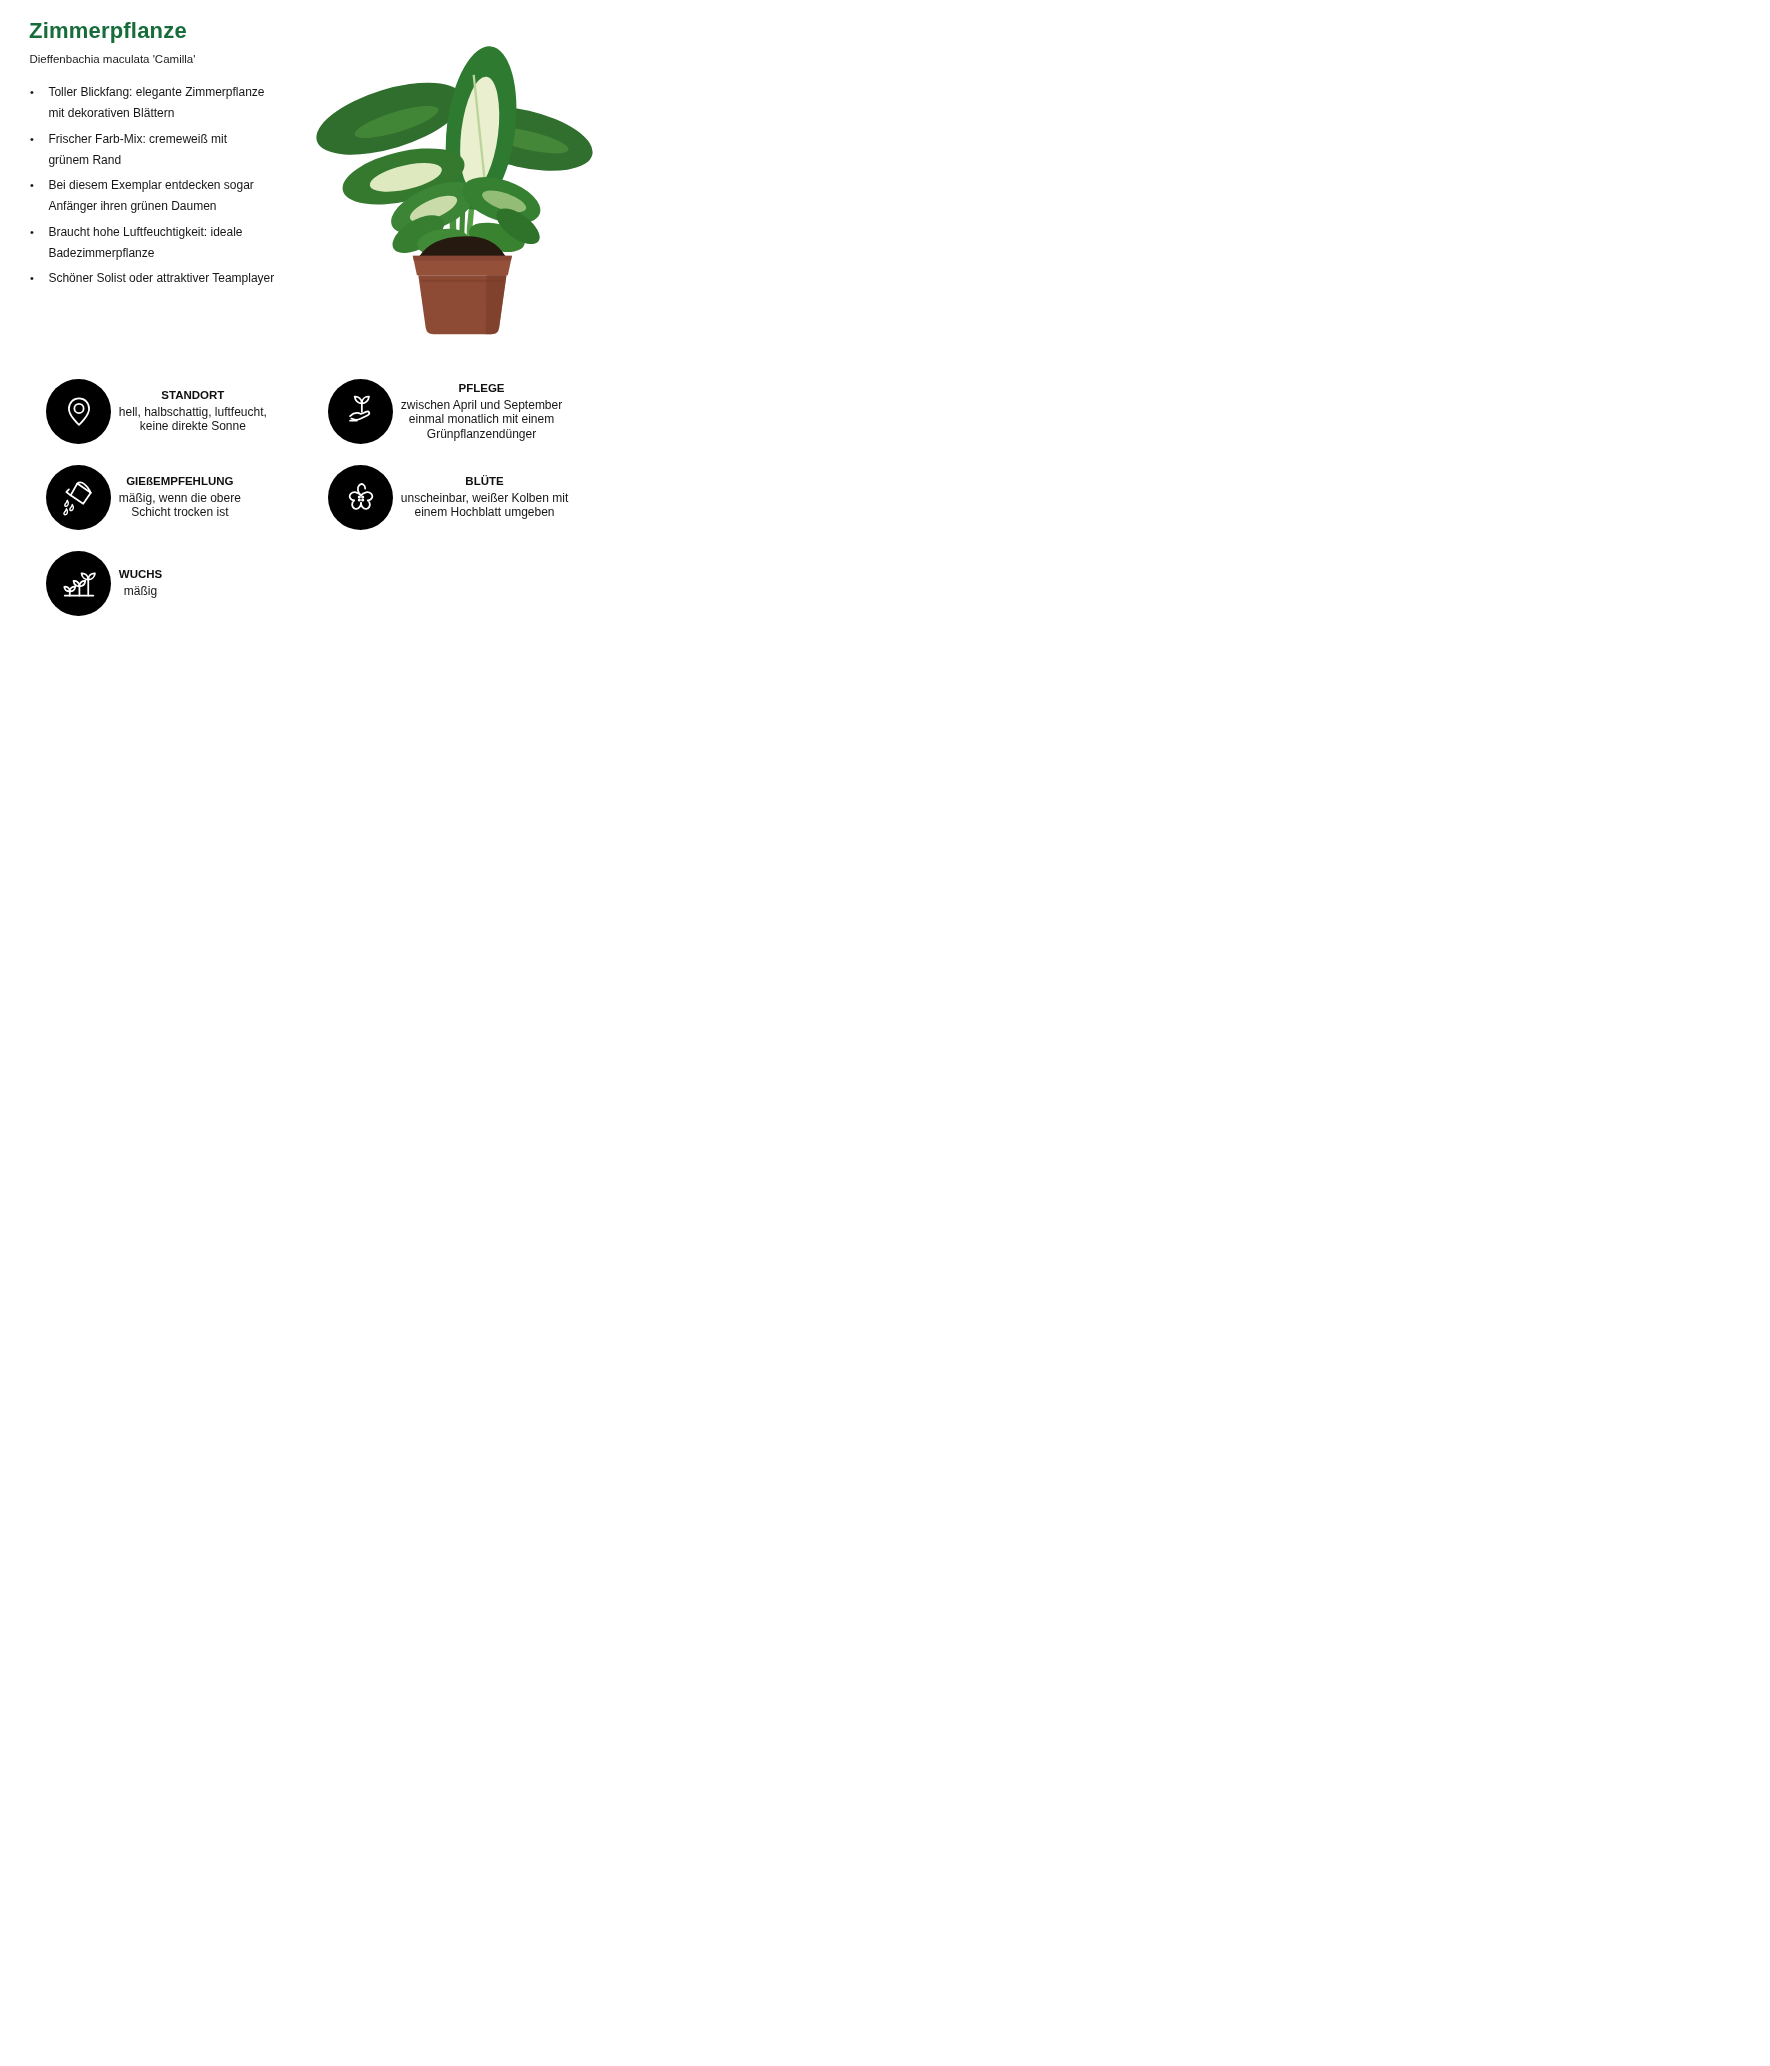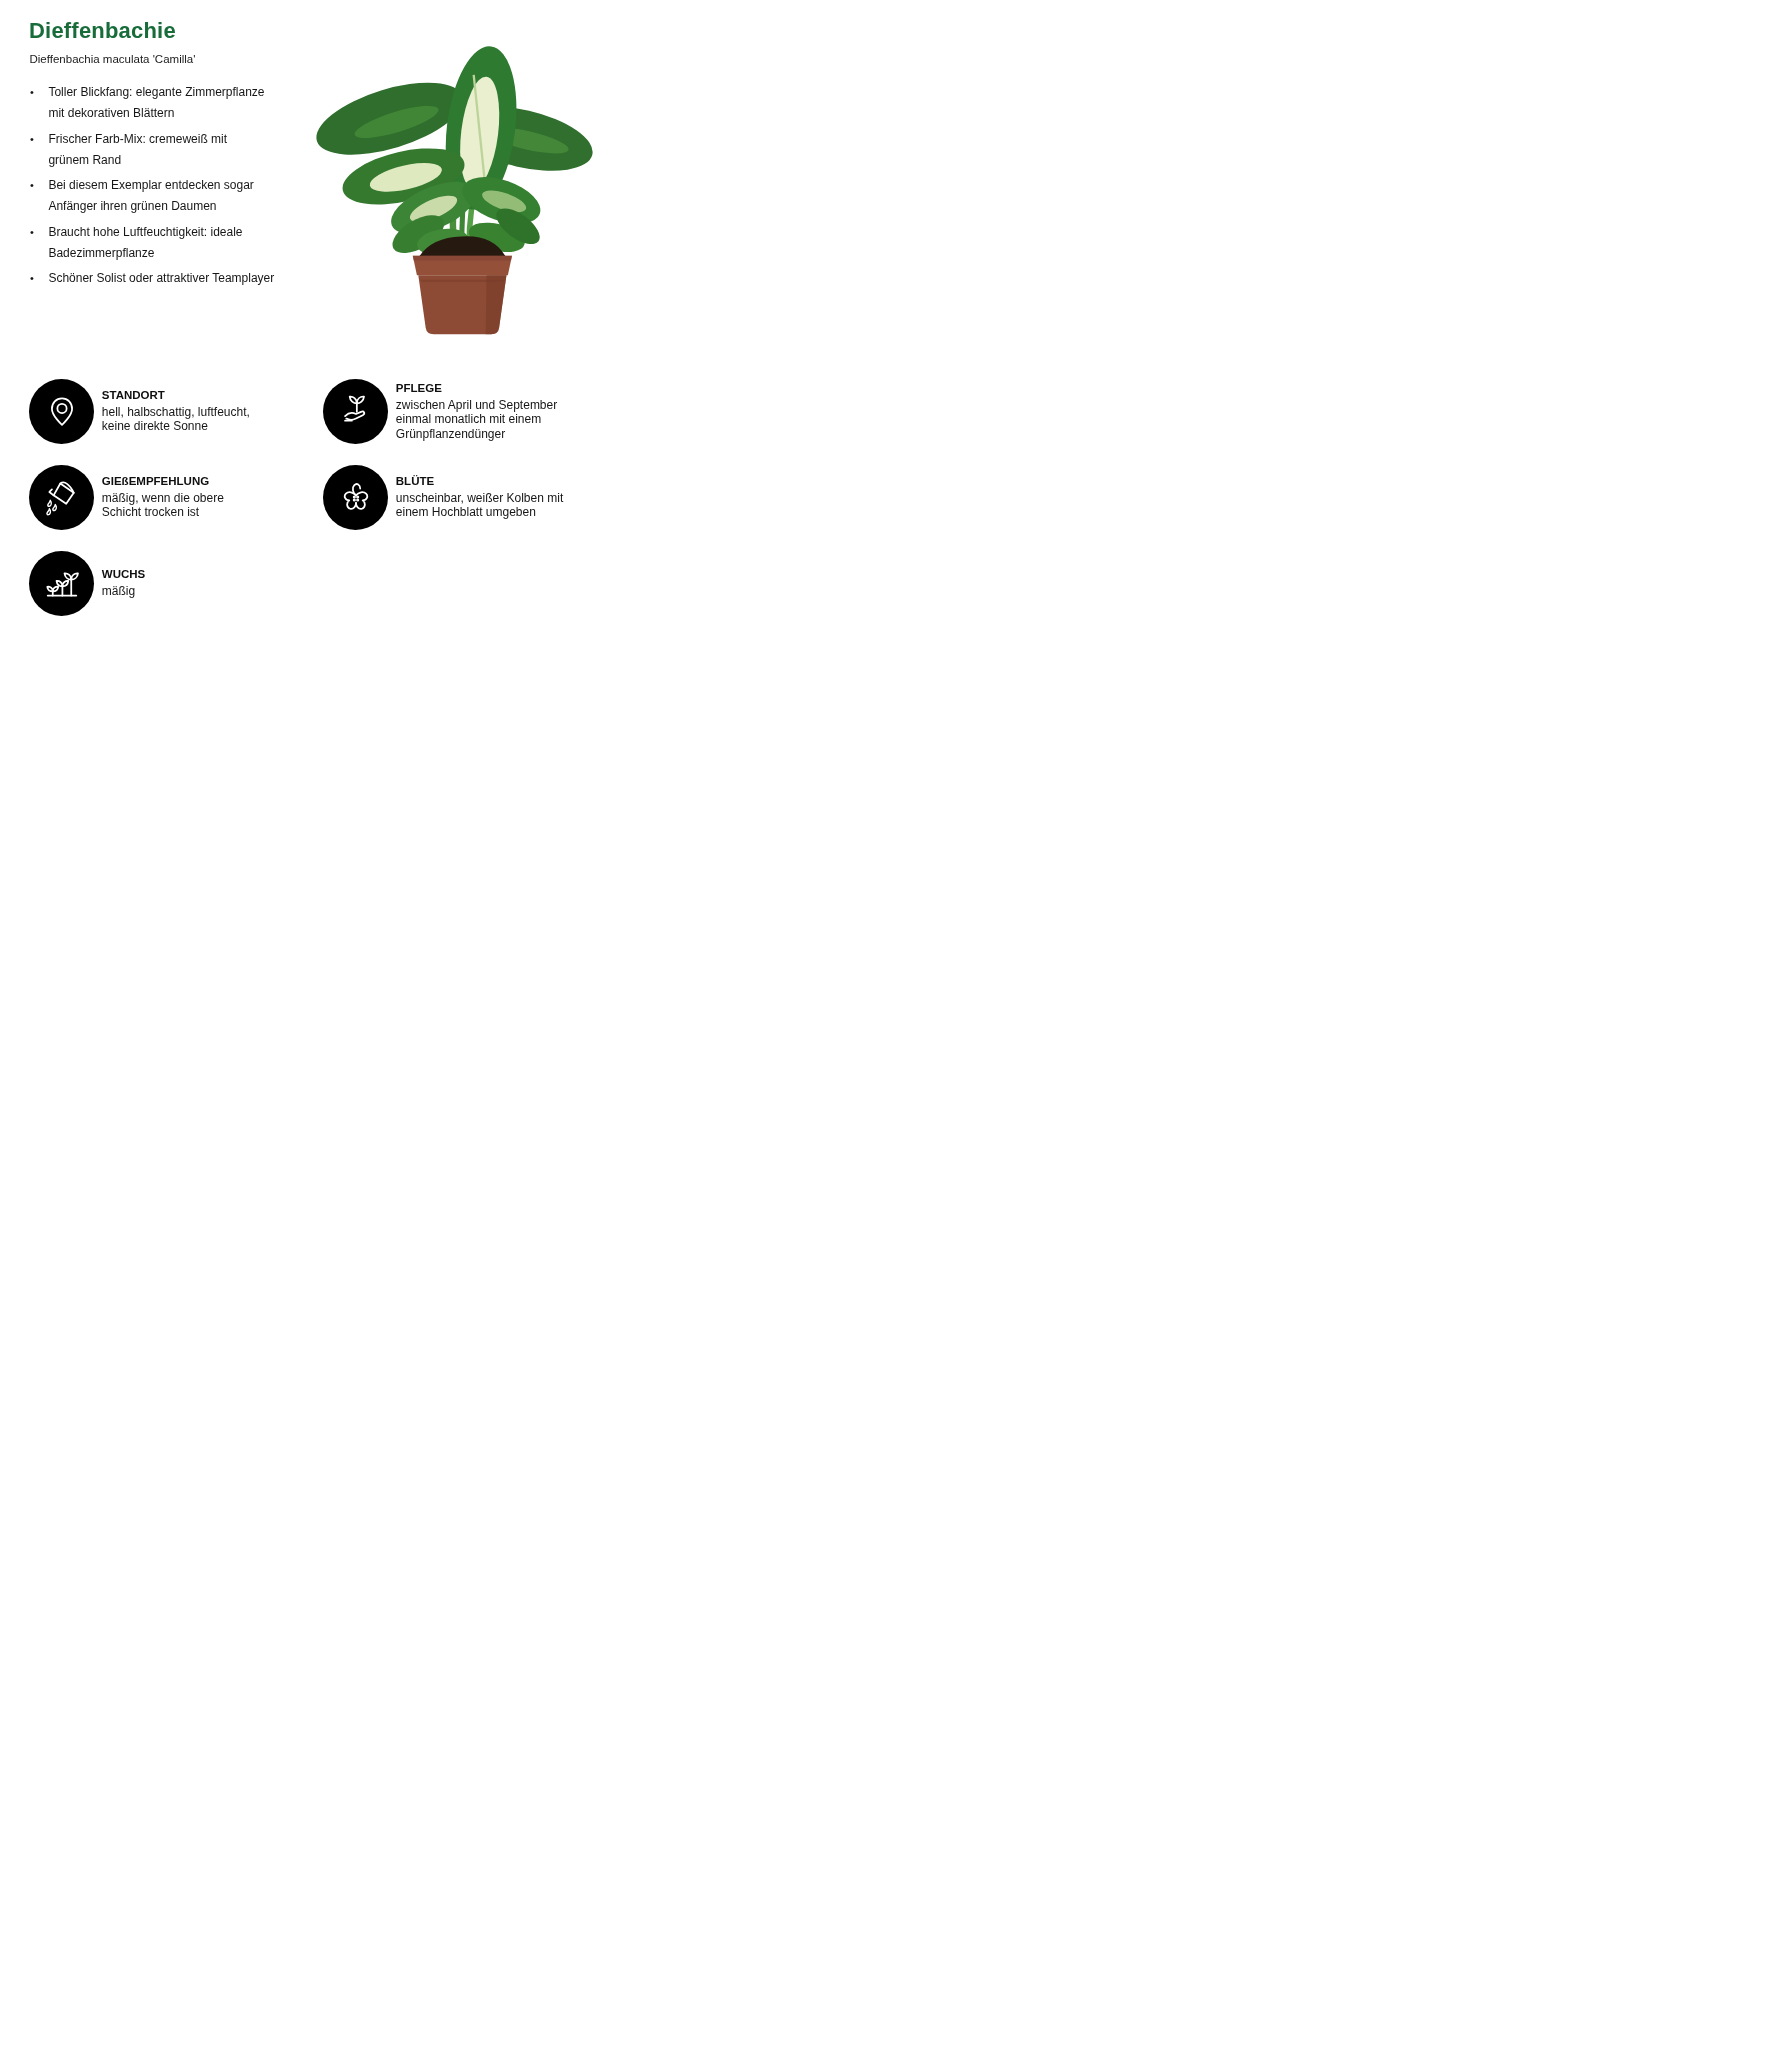--- a/index.html
+++ b/index.html
@@ -10,38 +10,38 @@
     font-weight:700;color:#176c3a;letter-spacing:0.2px;}
   .subtitle{position:absolute;left:29.5px;top:53px;font-size:11.5px;color:#1a1a1a;}
 
   .bullets{position:absolute;left:29px;top:82px;width:277px;margin:0;padding:0;list-style:none;}
   .bullets li{position:relative;padding-left:19.4px;margin-bottom:4.6px;font-size:12px;line-height:21px;color:#161616;}
   .bullets li .dot{position:absolute;left:0.9px;top:0;font-size:11px;line-height:21px;color:#161616;}
   .b-line{white-space:nowrap;}
 
   .plant-figure{position:absolute;left:302px;top:24px;width:300px;height:321px;margin:0;}
 
-  .info-grid{position:absolute;left:29px;top:368px;display:grid;
-    grid-template-columns:258px 258px;column-gap:36px;grid-auto-rows:86px;}
+  .info-grid{position:absolute;left:46px;top:368px;display:grid;
+    grid-template-columns:258px 258px;column-gap:24px;grid-auto-rows:86px;text-align:center;}
   .info-row{display:flex;align-items:center;}
   .icon-circle{flex:0 0 auto;width:65px;height:65px;border-radius:50%;background:#000000;
     display:flex;align-items:center;justify-content:center;}
   .icon-circle svg{width:42px;height:42px;}
   .info-text{margin-left:7.8px;}
   .info-title{font-size:11.5px;font-weight:700;line-height:15px;margin-bottom:1.8px;color:#0f0f0f;white-space:nowrap;}
   .info-line{font-size:12px;line-height:14.3px;color:#161616;white-space:nowrap;}
 
   .ic{stroke:#ffffff;stroke-width:4.2;fill:none;stroke-linecap:round;stroke-linejoin:round;}
 </style>
 </head>
 <body>
 
 <div class="page">
 
-  <h1 class="page-title">Dieffenbachie</h1>
+  <h1 class="page-title">Zimmerpflanze</h1>
   <div class="subtitle">Dieffenbachia maculata 'Camilla'</div>
 
   <ul class="bullets">
     <li>
       <span class="dot">•</span>
       <div class="b-line">Toller Blickfang: elegante Zimmerpflanze</div>
       <div class="b-line">mit dekorativen Blättern</div>
     </li>
     <li>
       <span class="dot">•</span>

